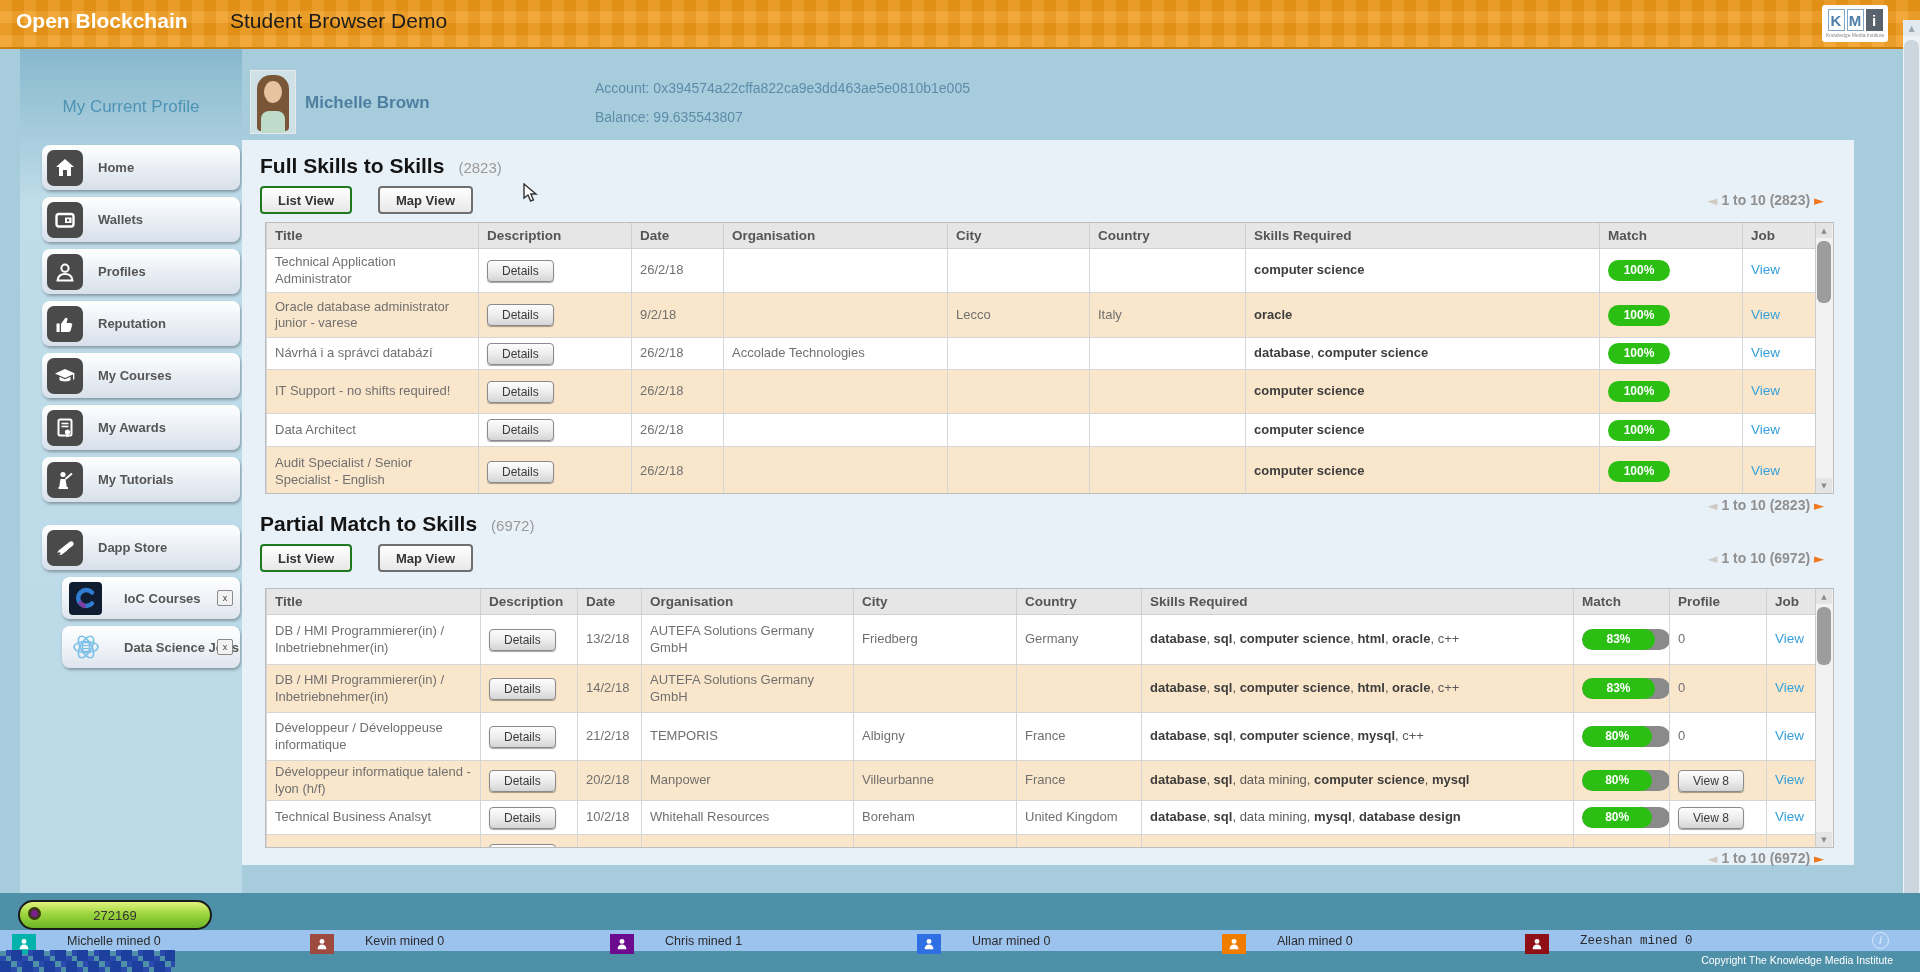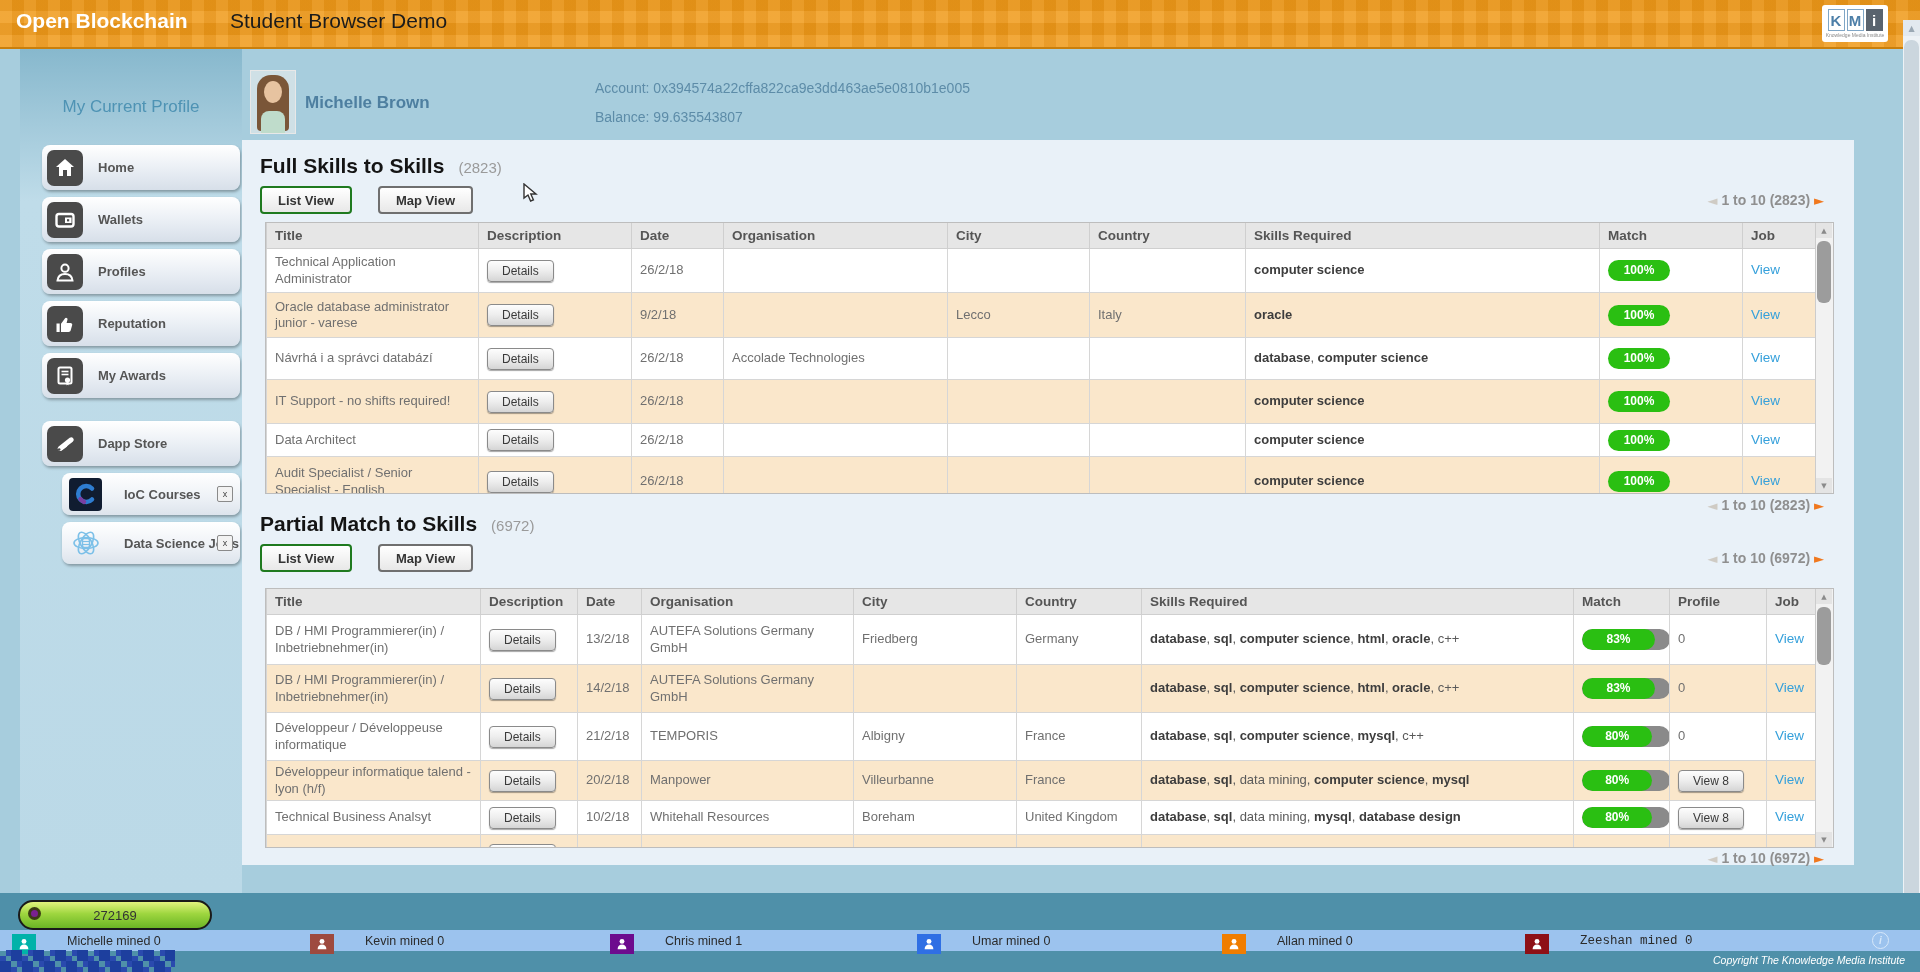--- a/index.html
+++ b/index.html
@@ -96,21 +96,21 @@
     border-radius:15px;background:linear-gradient(180deg,#E2F37E 0%,#9ED63F 45%,#6BB525 100%);
     display:flex;align-items:center;justify-content:center;font-size:13px;color:#333;text-align:center;}
   .counter-dot{position:absolute;left:8px;top:5px;width:13px;height:13px;border-radius:50%;background:#3C3C14;}
   .counter-dot::after{content:"";position:absolute;left:3px;top:3px;width:7px;height:7px;border-radius:50%;background:#7A2090;}
   .miners{position:absolute;left:0;top:37px;width:1920px;height:21px;background:#9CC3EE;}
   .miner{position:absolute;top:4px;height:21px;display:flex;}
   .miner-ico{position:absolute;left:0;top:0;width:24px;height:20px;display:flex;align-items:center;justify-content:center;}
   .miner-lbl{margin-left:55px;font-size:12.5px;color:#2b2b2b;}
   .info-ico{position:absolute;left:1872px;top:2px;width:15px;height:15px;border:1.5px solid #D7E8FA;border-radius:50%;
     color:#D7E8FA;font-size:10px;font-style:italic;font-weight:bold;display:flex;align-items:center;justify-content:center;cursor:pointer;}
-  .copyright{position:absolute;right:15px;top:61px;font-size:10.5px;color:#fff;font-style:italic;}
+  .copyright{position:absolute;right:27px;top:61px;font-size:10.5px;color:#fff;}
   .checker{position:absolute;left:0;top:57px;width:175px;height:22px;
     background:repeating-conic-gradient(#1D3F9E 0% 25%,rgba(0,0,0,0) 0% 50%) 0 0/22px 22px,
                repeating-conic-gradient(#2A4AAE 0% 25%,rgba(0,0,0,0) 0% 50%) 6px 6px/22px 22px;}
   .cursor{position:absolute;left:523px;top:183px;pointer-events:none;}
 </style>
 </head>
 <body>
 
 <div class="stage">
 
@@ -169,34 +169,55 @@
 
       <div class="nav-item">
         <span class="nav-ico">
           <svg width="24" height="24" viewBox="0 0 24 24">
               <path fill="#fff" d="M3.5 11.5h3.2V20H3.5zM8 20h7.6c1 0 1.9-.7 2.1-1.7l1.5-5.2c.3-1.1-.5-2.1-1.6-2.1h-4l.9-3.4c.3-1.4-1.7-2.6-2.6-1.1L8.6 11 8 11.8z"></path>
             </svg>
           </span>
         <span class="nav-lbl">Reputation</span>
       </div>
 
+      <div class="nav-item">
+        <span class="nav-ico">
+          <svg width="24" height="24" viewBox="0 0 24 24">
+              <polygon points="12,5 2,9.5 12,14 22,9.5" fill="#fff"></polygon>
+              <path d="M6.5 12.7v3.4c0 1.8 11 1.8 11 0v-3.4l-5.5 2.5z" fill="#fff"></path>
+              <rect x="20" y="10" width="1.3" height="5.5" fill="#fff"></rect>
+            </svg>
+          </span>
+        <span class="nav-lbl">My Courses</span>
+      </div>
 
       <div class="nav-item">
         <span class="nav-ico">
           <svg width="24" height="24" viewBox="0 0 24 24">
               <rect x="5.5" y="3.5" width="13" height="16" rx="1.5" fill="none" stroke="#fff" stroke-width="2"></rect>
               <line x1="8.5" y1="7.5" x2="15.5" y2="7.5" stroke="#fff" stroke-width="1.6"></line>
               <line x1="8.5" y1="10.5" x2="15.5" y2="10.5" stroke="#fff" stroke-width="1.6"></line>
               <circle cx="14.5" cy="16" r="2.6" fill="#fff"></circle>
               <polygon points="13.5,18 15.5,18 15.5,21.5 14.5,20.5 13.5,21.5" fill="#fff"></polygon>
             </svg>
           </span>
         <span class="nav-lbl">My Awards</span>
       </div>
 
+      <div class="nav-item">
+        <span class="nav-ico">
+          <svg width="24" height="24" viewBox="0 0 24 24">
+              <circle cx="10" cy="6.5" r="2.6" fill="#fff"></circle>
+              <path d="M6 20.5 7.5 11h5L14 20.5z" fill="#fff"></path>
+              <line x1="12.5" y1="11" x2="19" y2="5.5" stroke="#fff" stroke-width="1.8"></line>
+              <rect x="5.5" y="19" width="9.5" height="2" fill="#fff"></rect>
+            </svg>
+          </span>
+        <span class="nav-lbl">My Tutorials</span>
+      </div>
 
       <div class="nav-item nav-gap">
         <span class="nav-ico">
           <svg width="24" height="24" viewBox="0 0 24 24">
               <rect x="3" y="10" width="19" height="5" rx="2.5" fill="#fff" transform="rotate(-38 12 12)"></rect>
               <rect x="5" y="13.5" width="10" height="3.6" rx="1.8" fill="#fff" transform="rotate(-38 10 15)"></rect>
               <circle cx="6.2" cy="17.5" r="1.3" fill="#4A4A4A"></circle>
             </svg>
           </span>
         <span class="nav-lbl">Dapp Store</span>
@@ -299,21 +320,21 @@
               <td>9/2/18</td>
               <td></td>
               <td>Lecco</td>
               <td>Italy</td>
               <td><span class="skill-b">oracle</span></td>
               <td>
                 <div class="badge-full">100%</div>
               </td>
               <td><span class="view-link">View</span></td>
             </tr>
-            <tr style="height: 42px;">
+            <tr style="height: 32px;">
               <td>Návrhá i a správci databází</td>
               <td><button class="details-btn">Details</button></td>
               <td>26/2/18</td>
               <td>Accolade Technologies</td>
               <td></td>
               <td></td>
               <td><span class="skill-b">database</span><span class="skill-n">, </span><span class="skill-b">computer science</span></td>
               <td>
                 <div class="badge-full">100%</div>
               </td>

